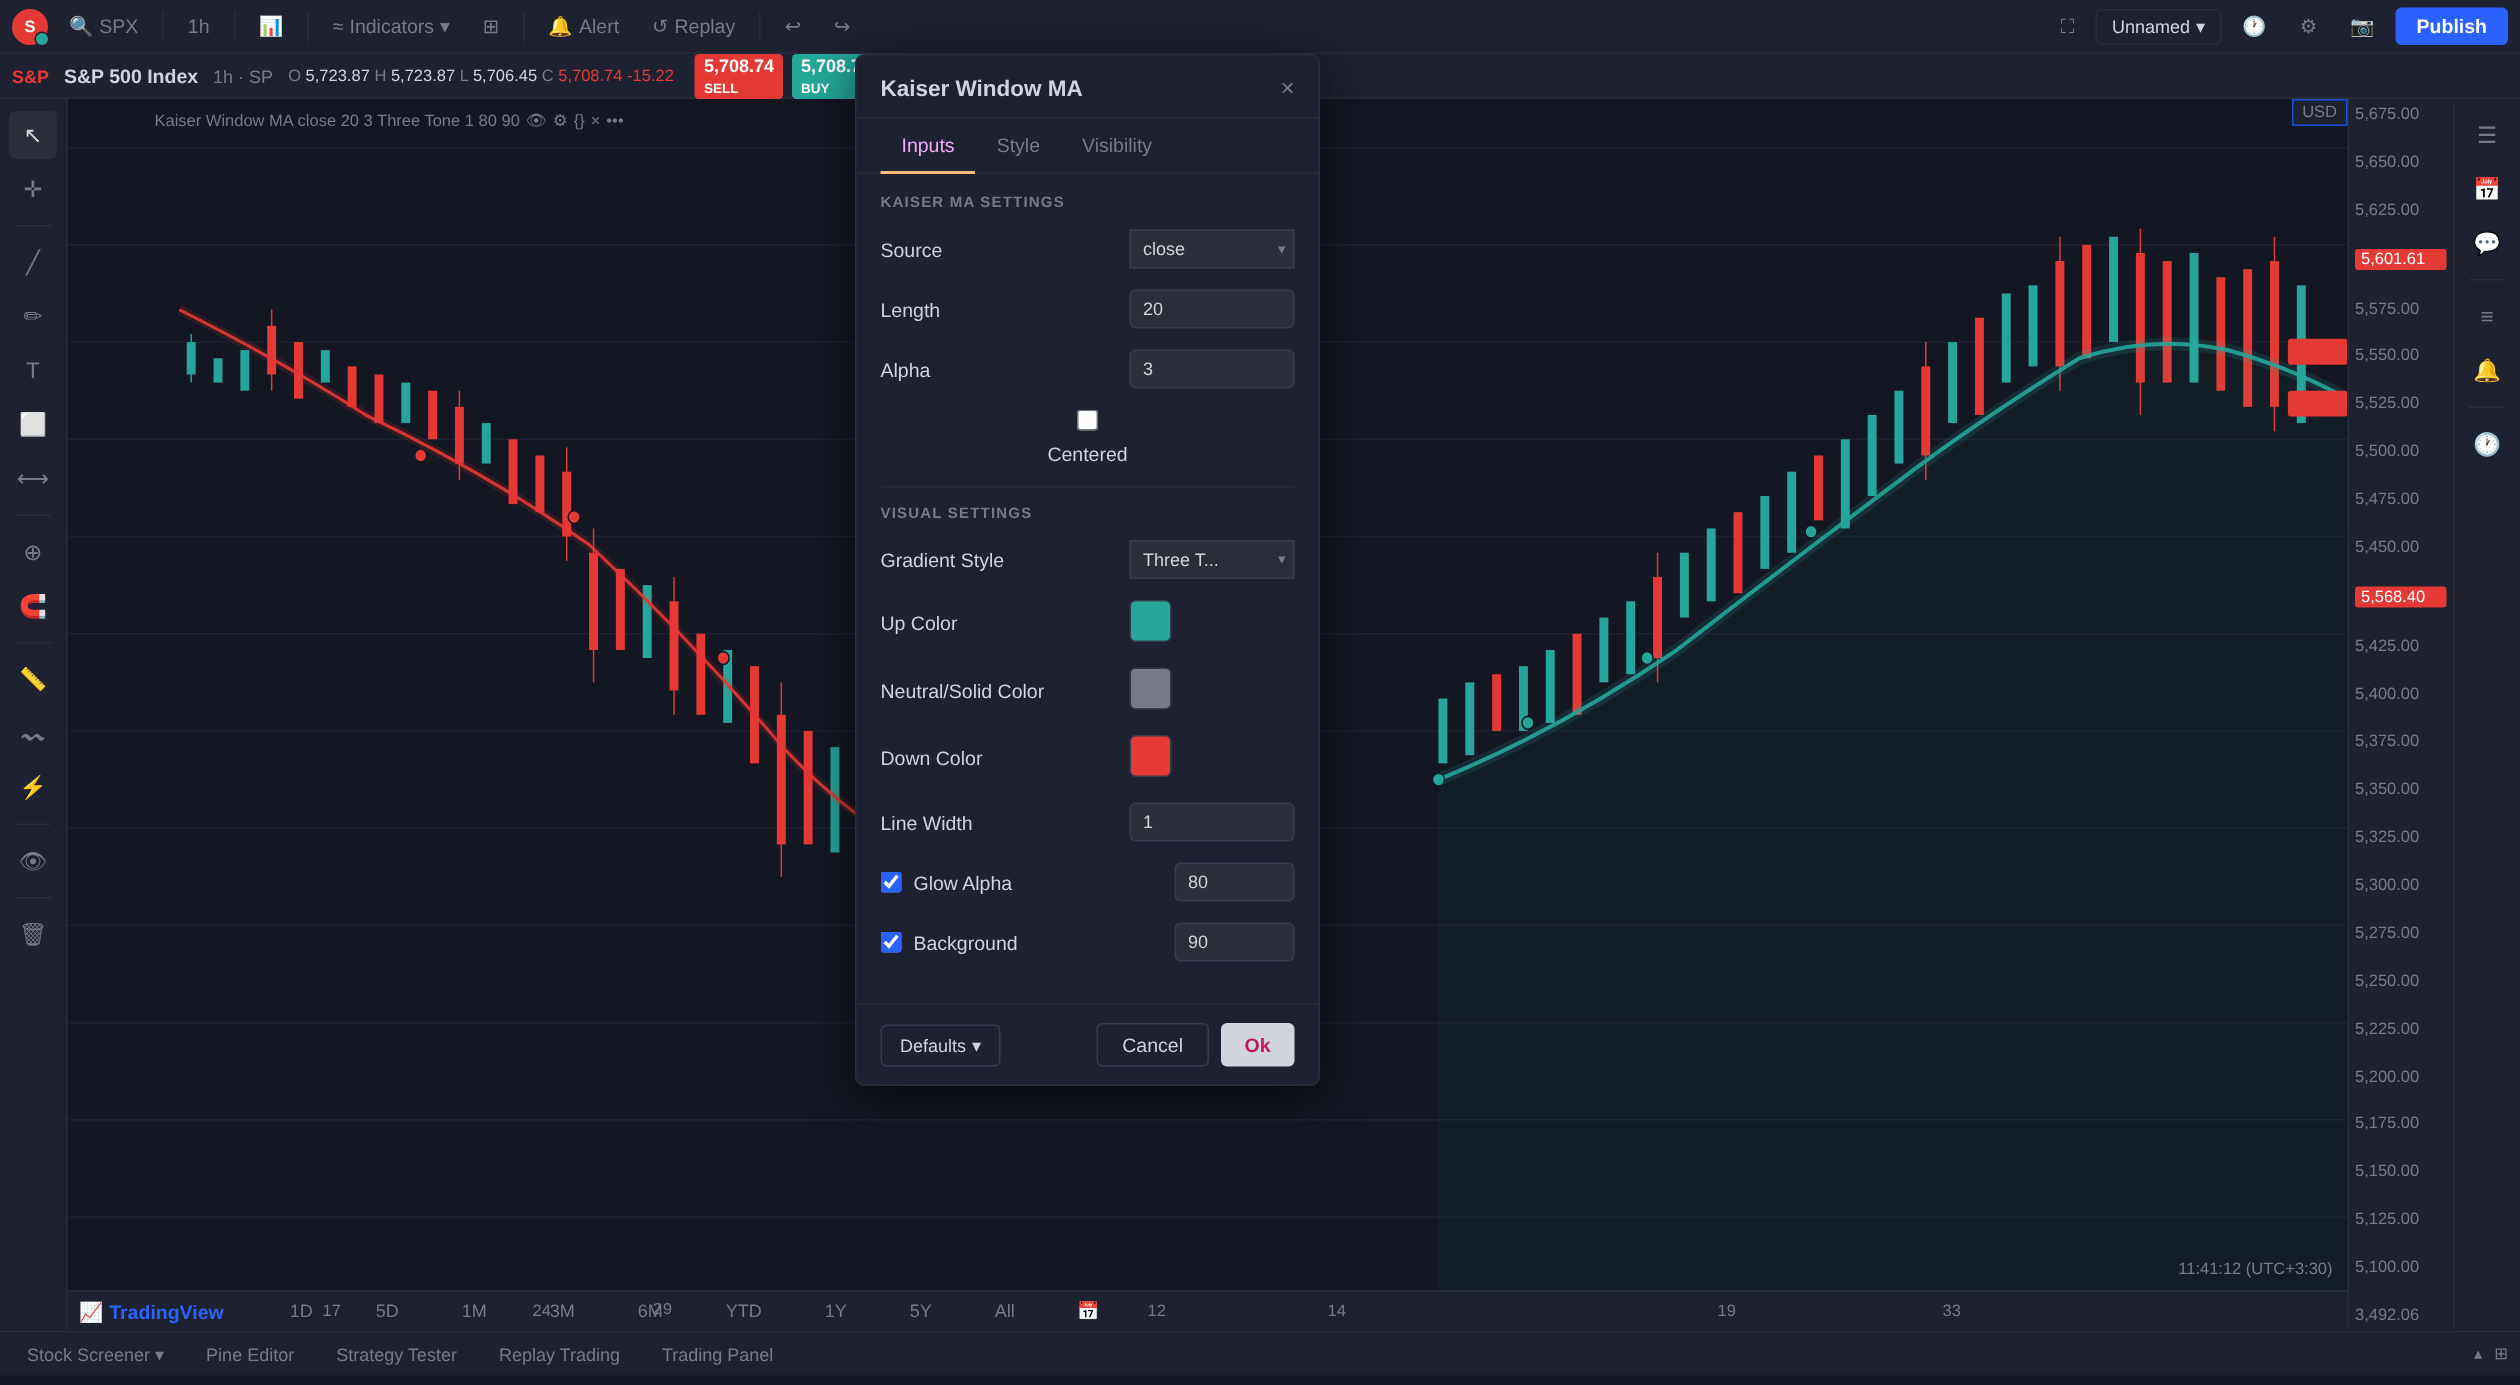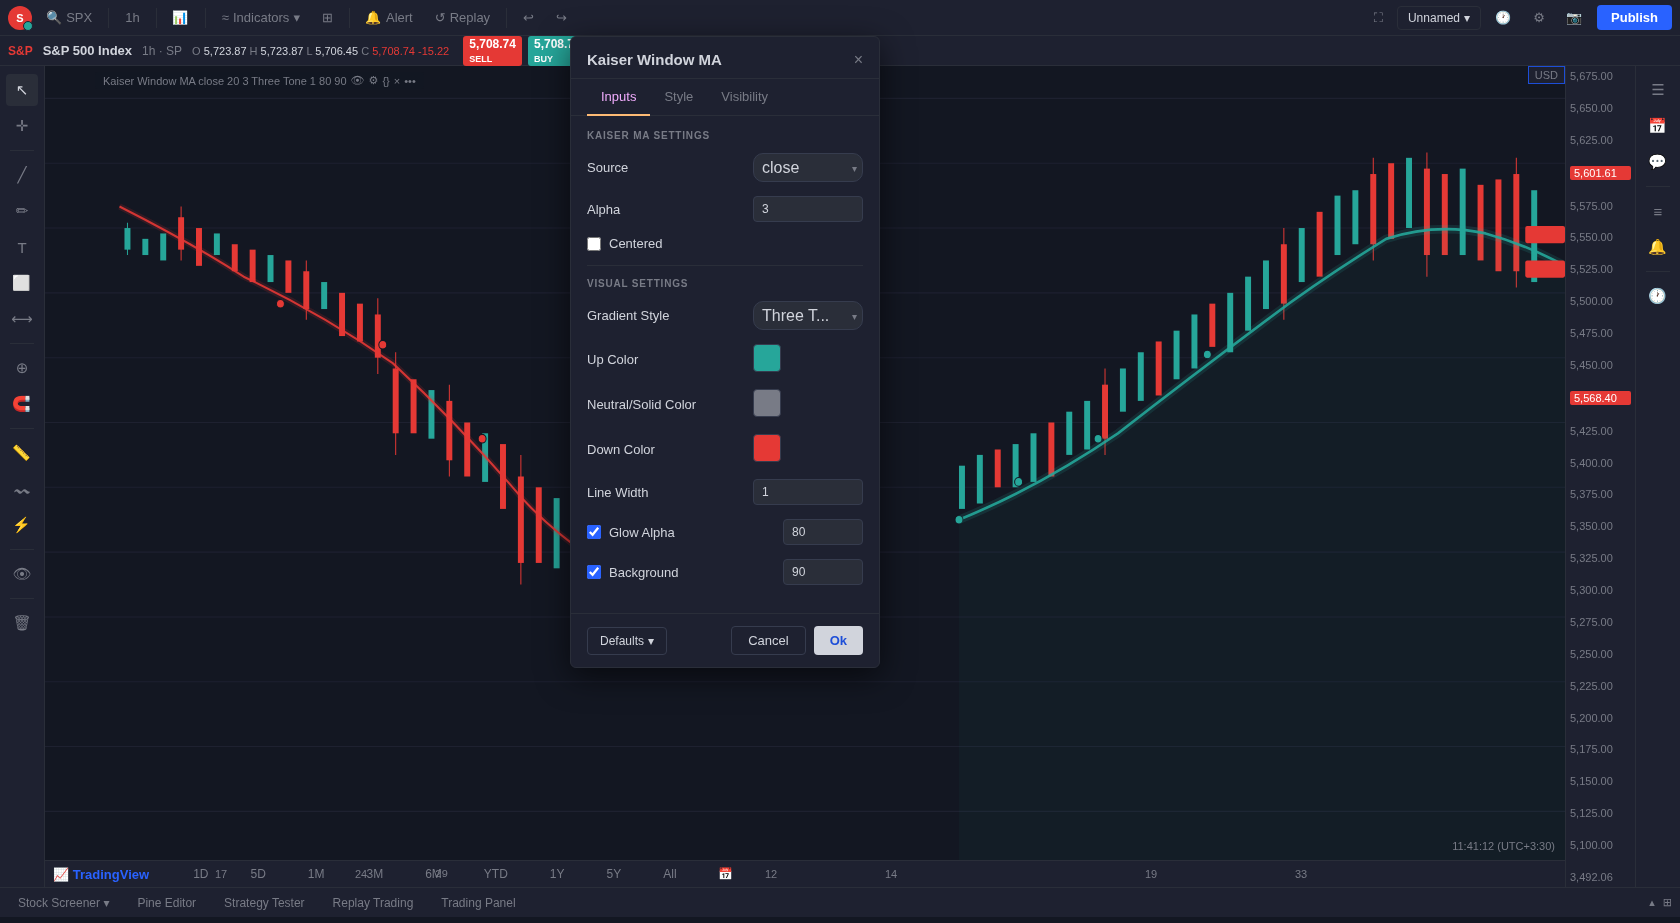--- a/index.html
+++ b/index.html
@@ -273,23 +273,23 @@
     
     .select-wrap {
       position: relative;
       width: 110px;
     }
     .modal-select {
       width: 100%;
       background: #2a2e39;
       border: 1px solid #363c4e;
       color: #d1d4dc;
-      border-radius: 10px;
+      border-radius: 0;
       padding: 5px 24px 5px 8px;
-      font-size: 16px;
+      font-size: 12px;
       appearance: none;
       cursor: pointer;
     }
     .select-arrow {
       position: absolute;
       right: 6px; top: 50%;
       transform: translateY(-50%);
       color: #787b86;
       pointer-events: none;
       font-size: 10px;
@@ -305,20 +305,21 @@
       padding: 5px 8px;
       font-size: 12px;
     }
 
     
     .checkbox-row {
       display: flex;
       align-items: center;
       margin-bottom: 14px;
       gap: 8px;
+      flex-direction: column;
     }
     .modal-checkbox {
       width: 14px; height: 14px;
       accent-color: #2962ff;
       cursor: pointer;
     }
     .checkbox-label {
       font-size: 13px;
       color: #d1d4dc;
     }
@@ -374,21 +375,21 @@
       border: 1px solid #363c4e;
       color: #d1d4dc;
       border-radius: 4px;
       padding: 6px 16px;
       font-size: 13px;
       cursor: pointer;
     }
     .ok-btn {
       background: #d1d4dc;
       border: none;
-      color: #1d4ed8;
+      color: #be185d;
       border-radius: 4px;
       padding: 6px 16px;
       font-size: 13px;
       font-weight: 600;
       cursor: pointer;
     }
 
     
     .ticker-bar {
       height: 30px;
@@ -810,20 +811,24 @@
             <option>open</option>
             <option>high</option>
             <option>low</option>
             <option>hl2</option>
             <option>hlc3</option>
           </select>
           <span class="select-arrow">▾</span>
         </div>
       </div>
 
+      <div class="form-row">
+        <span class="form-label">Length</span>
+        <input type="number" class="modal-input form-control" value="20" style="">
+      </div>
 
       <div class="form-row">
         <span class="form-label">Alpha</span>
         <input type="number" class="modal-input form-control" value="3" style="">
       </div>
 
       <div class="checkbox-row">
         <input type="checkbox" class="modal-checkbox" style="">
         <span class="checkbox-label">Centered</span>
       </div>

